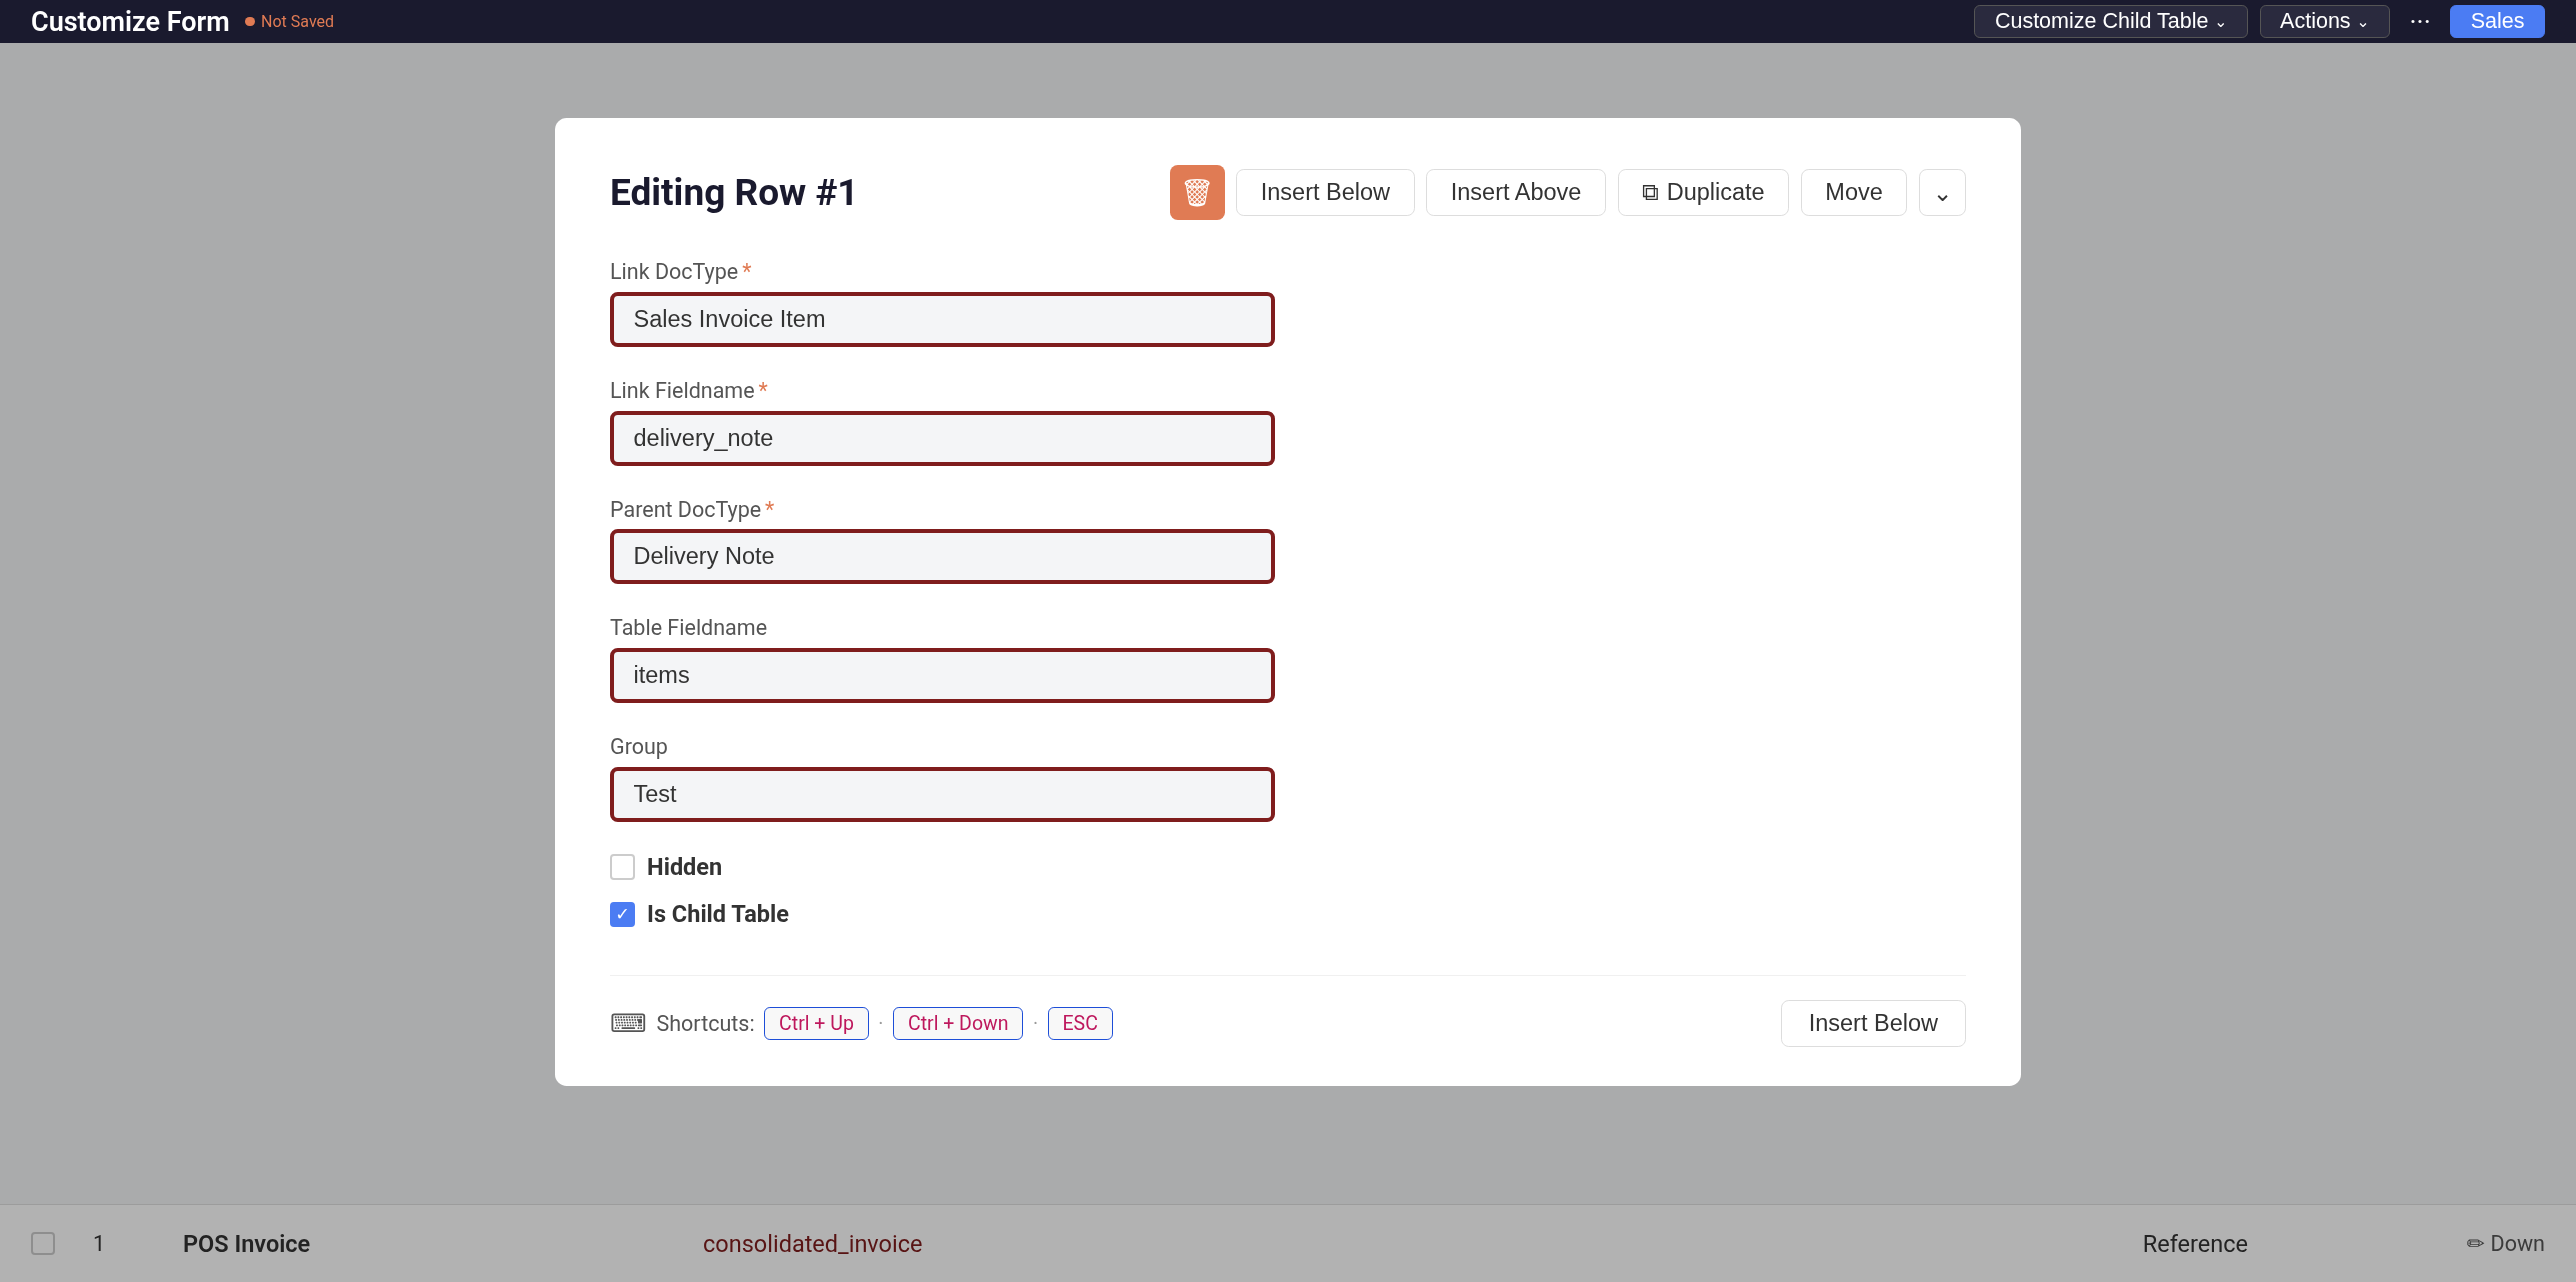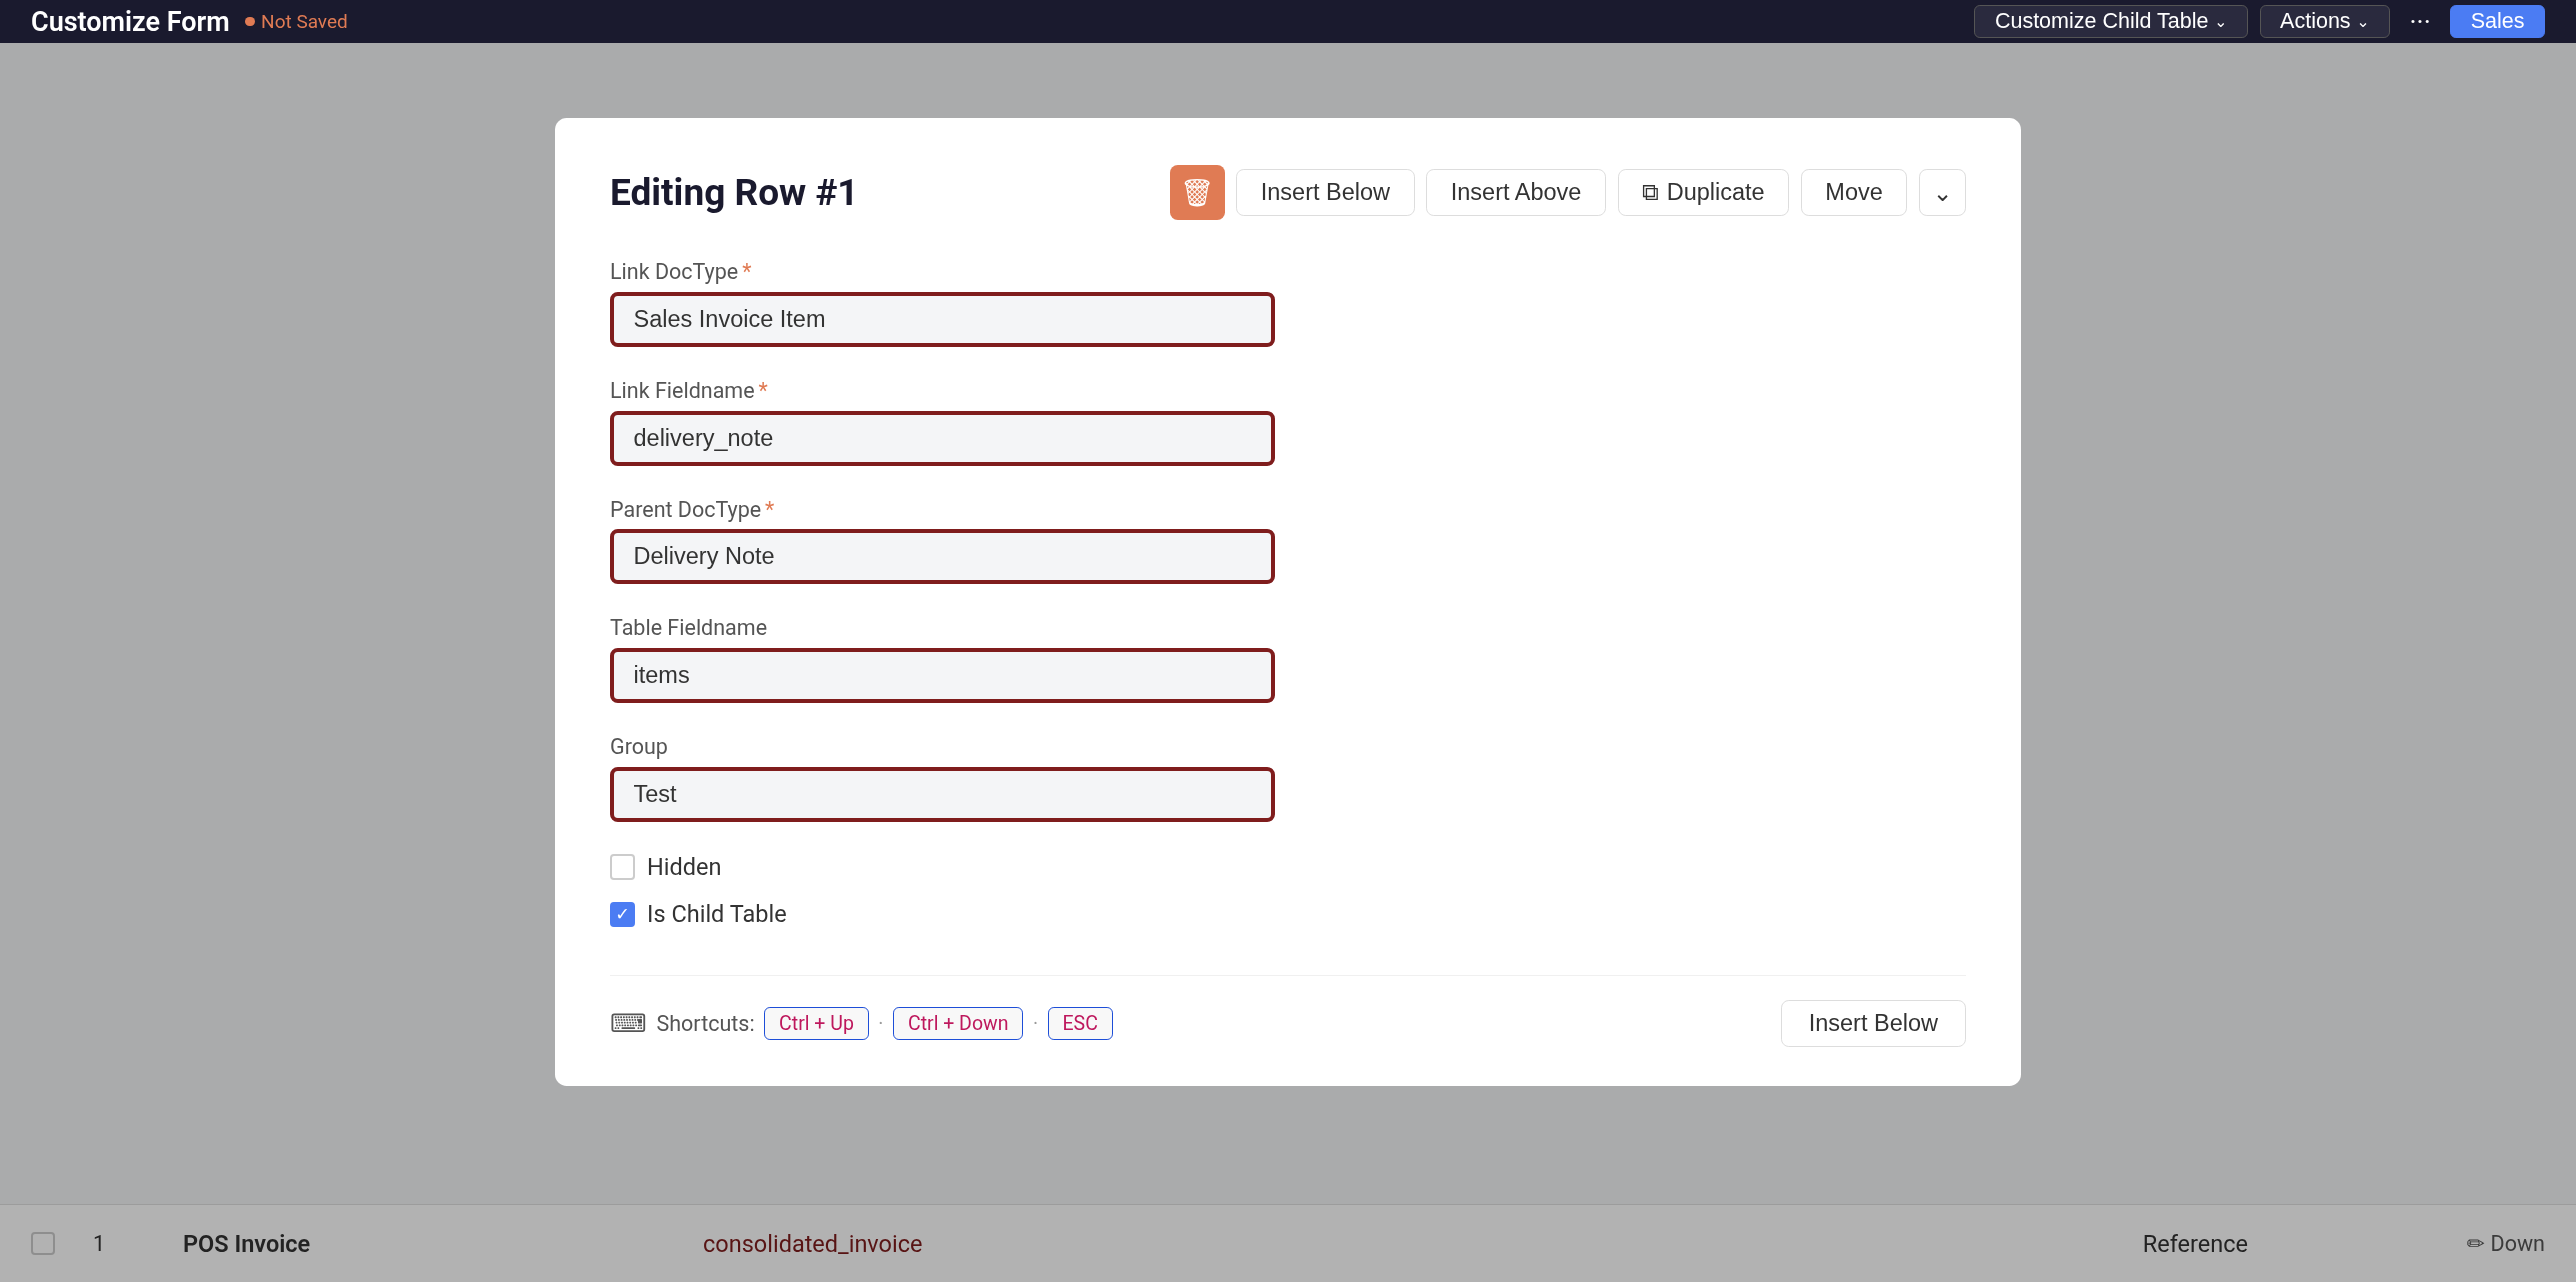--- a/index.html
+++ b/index.html
@@ -24,21 +24,21 @@
       z-index: 1;
     }
     .top-bar-title {
       color: #ffffff;
       font-size: 27px;
       font-weight: 600;
     }
     .not-saved-badge {
       margin-left: 15.6px;
       color: #e07b54;
-      font-size: 19px;
+      font-size: 16px;
       display: flex;
       align-items: center;
       gap: 5.9px;
     }
     .not-saved-dot {
       width: 9.8px;
       height: 9.8px;
       background: #e07b54;
       border-radius: 50%;
       display: inline-block;
@@ -271,20 +271,21 @@
       border-color: #4b7cf3;
     }
     .checkbox-box.checked::after {
       content: '✓';
       color: #fff;
       font-size: 17.6px;
     }
     .checkbox-label {
       font-size: 23.5px;
       color: #333;
+      font-weight: bold;
     }
 
     
     .modal-footer {
       display: flex;
       align-items: center;
       justify-content: space-between;
       margin-top: 47px;
       padding-top: 23.5px;
       border-top: 1px solid #f0f0f0;

